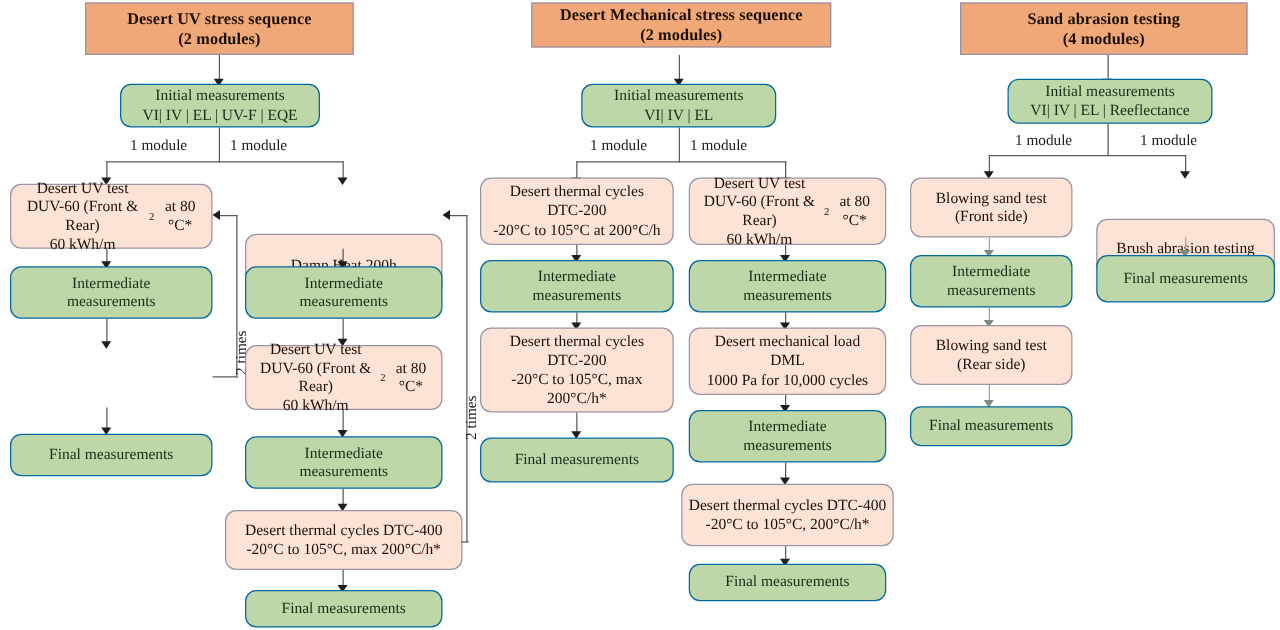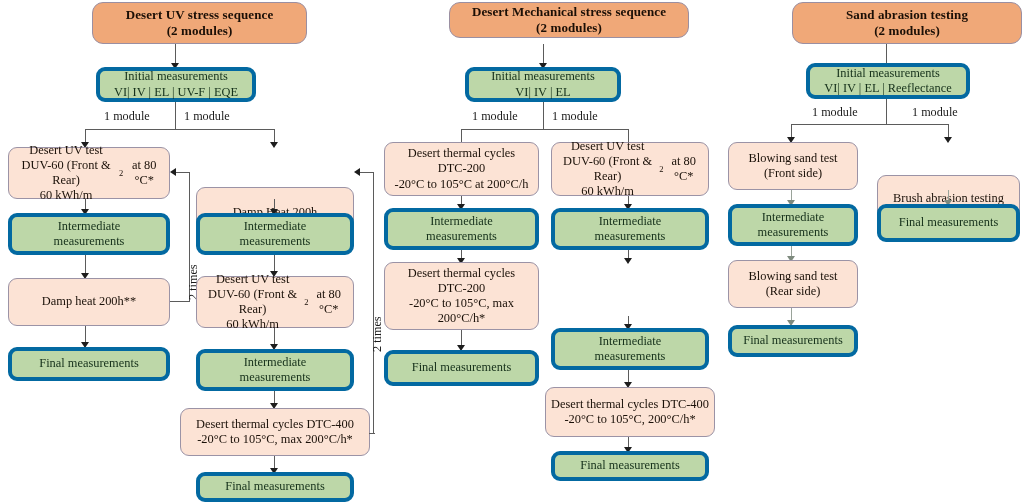--- a/index.html
+++ b/index.html
@@ -25,30 +25,29 @@
     border:1px solid #8f8aa0;
     border-radius:9px;
     font-size:12.4px;
     line-height:1.22;
     padding:2px 4px;
     white-space:pre-line;
   }
   .node.header{
     background:#f0a878;
     border:1px solid #9a8fa2;
-    border-radius:11px;
+    border-radius:0;
     font-weight:bold;
     font-size:13px;
     color:#1b0f06;
     letter-spacing:.1px;
-    margin-left:24px;
   }
   .node.green{
     background:#bdd7a8;
-    border:4px solid #0369a1;
+    border:1px solid #0369a1;
     color:#15301a;
   }
   .node.pink{
     background:#fce3d5;
     border:1px solid #9b93a6;
     color:#1a1008;
   }
   .edge{
     position:absolute;
     background:#5b5b5b;
@@ -106,21 +105,20 @@
 
   <div class="node pink" style="left:8px;top:147px;width:162px;height:52px;">Desert UV test<br>DUV-60 (Front &amp; Rear)<br>60 kWh/m<span class="sup">2</span> at 80 °C*</div>
   <div class="edge v" style="left:85px;top:199px;height:12px;"></div>
   <div class="arrow" style="left:81px;top:209px;"></div>
 
   <div class="node green" style="left:8px;top:213px;width:162px;height:42px;">Intermediate
 measurements</div>
   <div class="edge v" style="left:85px;top:255px;height:20px;"></div>
   <div class="arrow" style="left:81px;top:273px;"></div>
 
-  <div class="node pink" style="left:8px;top:278px;width:162px;height:48px;">Damp heat 200h**</div>
   <div class="edge v" style="left:85px;top:326px;height:18px;"></div>
   <div class="arrow" style="left:81px;top:342px;"></div>
 
   <div class="node green" style="left:8px;top:347px;width:162px;height:34px;">Final measurements</div>
 
   <div class="edge v" style="left:189px;top:172px;height:130px;"></div>
   <div class="edge h" style="left:170px;top:301px;width:20px;"></div>
   <div class="edge h" style="left:176px;top:172px;width:14px;"></div>
   <div class="arrow left" style="left:170px;top:168px;"></div>
   <div class="elabel rot" style="left:186px;top:300px;">2 times</div>
@@ -195,37 +193,40 @@
 
   <div class="node pink" style="left:551px;top:142px;width:158px;height:54px;">Desert UV test<br>DUV-60 (Front &amp; Rear)<br>60 kWh/m<span class="sup">2</span> at 80 °C*</div>
   <div class="edge v" style="left:628px;top:196px;height:10px;"></div>
   <div class="arrow" style="left:624px;top:204px;"></div>
 
   <div class="node green" style="left:551px;top:208px;width:158px;height:42px;">Intermediate
 measurements</div>
   <div class="edge v" style="left:628px;top:250px;height:10px;"></div>
   <div class="arrow" style="left:624px;top:258px;"></div>
 
+  <div class="node pink" style="left:551px;top:262px;width:158px;height:54px;">Desert mechanical load
+DML
+1000 Pa for 10,000 cycles</div>
   <div class="edge v" style="left:628px;top:316px;height:10px;"></div>
   <div class="arrow" style="left:624px;top:324px;"></div>
 
   <div class="node green" style="left:551px;top:328px;width:158px;height:42px;">Intermediate
 measurements</div>
   <div class="edge v" style="left:628px;top:370px;height:14px;"></div>
   <div class="arrow" style="left:624px;top:382px;"></div>
 
   <div class="node pink" style="left:545px;top:387px;width:170px;height:50px;">Desert thermal cycles DTC-400
 -20°C to 105°C, 200°C/h*</div>
   <div class="edge v" style="left:628px;top:437px;height:12px;"></div>
   <div class="arrow" style="left:624px;top:447px;"></div>
 
   <div class="node green" style="left:551px;top:451px;width:158px;height:30px;">Final measurements</div>
 
   <div class="node header" style="left:768px;top:2px;width:230px;height:42px;">Sand abrasion testing
-(2 modules)</div>
+(4 modules)</div>
   <div class="edge v" style="left:886px;top:44px;height:21px;"></div>
   <div class="arrow" style="left:882px;top:63px;"></div>
 
   <div class="node green" style="left:806px;top:63px;width:164px;height:36px;">Initial measurements
 VI| IV | EL | Reeflectance</div>
 
   <div class="edge v" style="left:886px;top:99px;height:26px;"></div>
   <div class="edge h" style="left:791px;top:124px;width:158px;"></div>
   <div class="edge v" style="left:791px;top:124px;height:16px;"></div>
   <div class="arrow" style="left:787px;top:137px;"></div>

